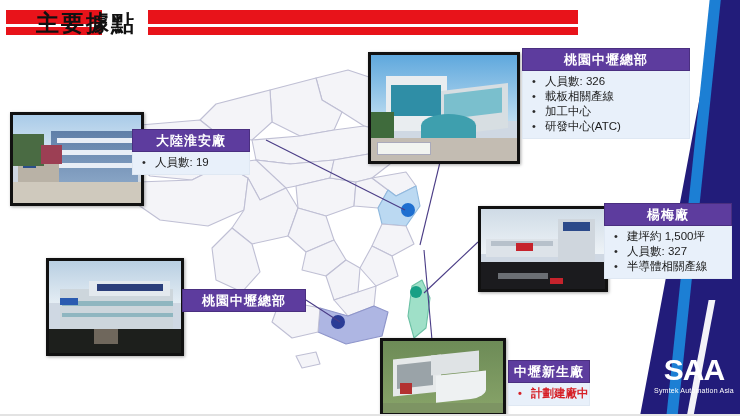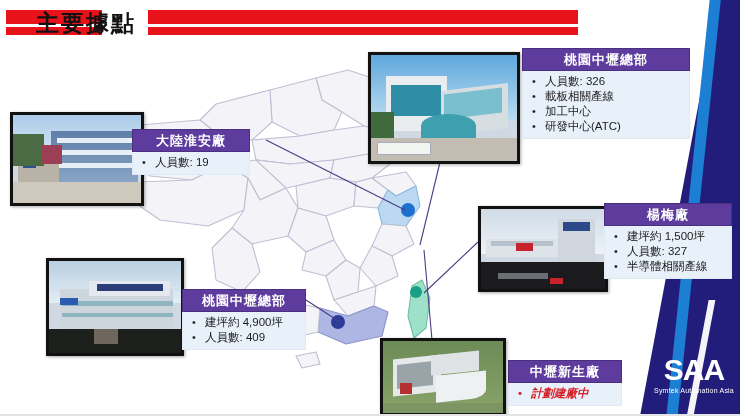--- a/index.html
+++ b/index.html
@@ -81,29 +81,29 @@
     padding:3px 4px 4px 6px;
   }
   .callout .body ul{margin:0;padding:0;list-style:none;}
   .callout .body li{
     font-size:11.5px;color:#1b1b1b;line-height:15px;white-space:nowrap;
     padding-left:16px;position:relative;
   }
   .callout .body li:before{
     content:"\2022";position:absolute;left:3px;top:0;color:#2a2a2a;font-size:11px;
   }
-  .callout.redtext .body li{color:#D61F26;font-weight:bold;font-style:italic;}
+  .callout.redtext .body li{color:#D61F26;font-weight:bold;}
   .callout.redtext .body li:before{color:#D61F26;}
 
   
   #co-huaian{left:132px;top:129px;width:118px;}
   #co-hq{left:522px;top:48px;width:168px;}
   #co-yangmei{left:604px;top:203px;width:128px;}
   #co-dongguan{left:182px;top:289px;width:124px;}
-  #co-newplant{left:508px;top:360px;width:114px;}
+  #co-newplant{left:508px;top:360px;width:82px;}
 
   #ph-huaian{left:10px;top:112px;width:128px;height:88px;}
   #ph-hq{left:368px;top:52px;width:146px;height:106px;}
   #ph-yangmei{left:478px;top:206px;width:124px;height:80px;}
   #ph-dongguan{left:46px;top:258px;width:132px;height:92px;}
   #ph-newplant{left:380px;top:338px;width:120px;height:72px;}
 
   #bottom-rule{position:absolute;left:0;bottom:0;width:740px;height:2px;background:#e3e3e3;}
 </style>
 </head>
@@ -271,26 +271,20 @@
       <ul>
           <li>建坪約 1,500坪</li>
           <li>人員數: 327</li>
           <li>半導體相關產線</li>
         </ul>
     </div>
   </div>
 
   <div class="callout" id="co-dongguan">
     <div class="hdr">桃園中壢總部</div>
-    <div class="body">
-      <ul>
-          <li>建坪約 4,900坪</li>
-          <li>人員數: 409</li>
-        </ul>
-    </div>
   </div>
 
   <div class="callout redtext" id="co-newplant">
     <div class="hdr">中壢新生廠</div>
     <div class="body">
       <ul>
           <li>計劃建廠中</li>
         </ul>
     </div>
   </div>

